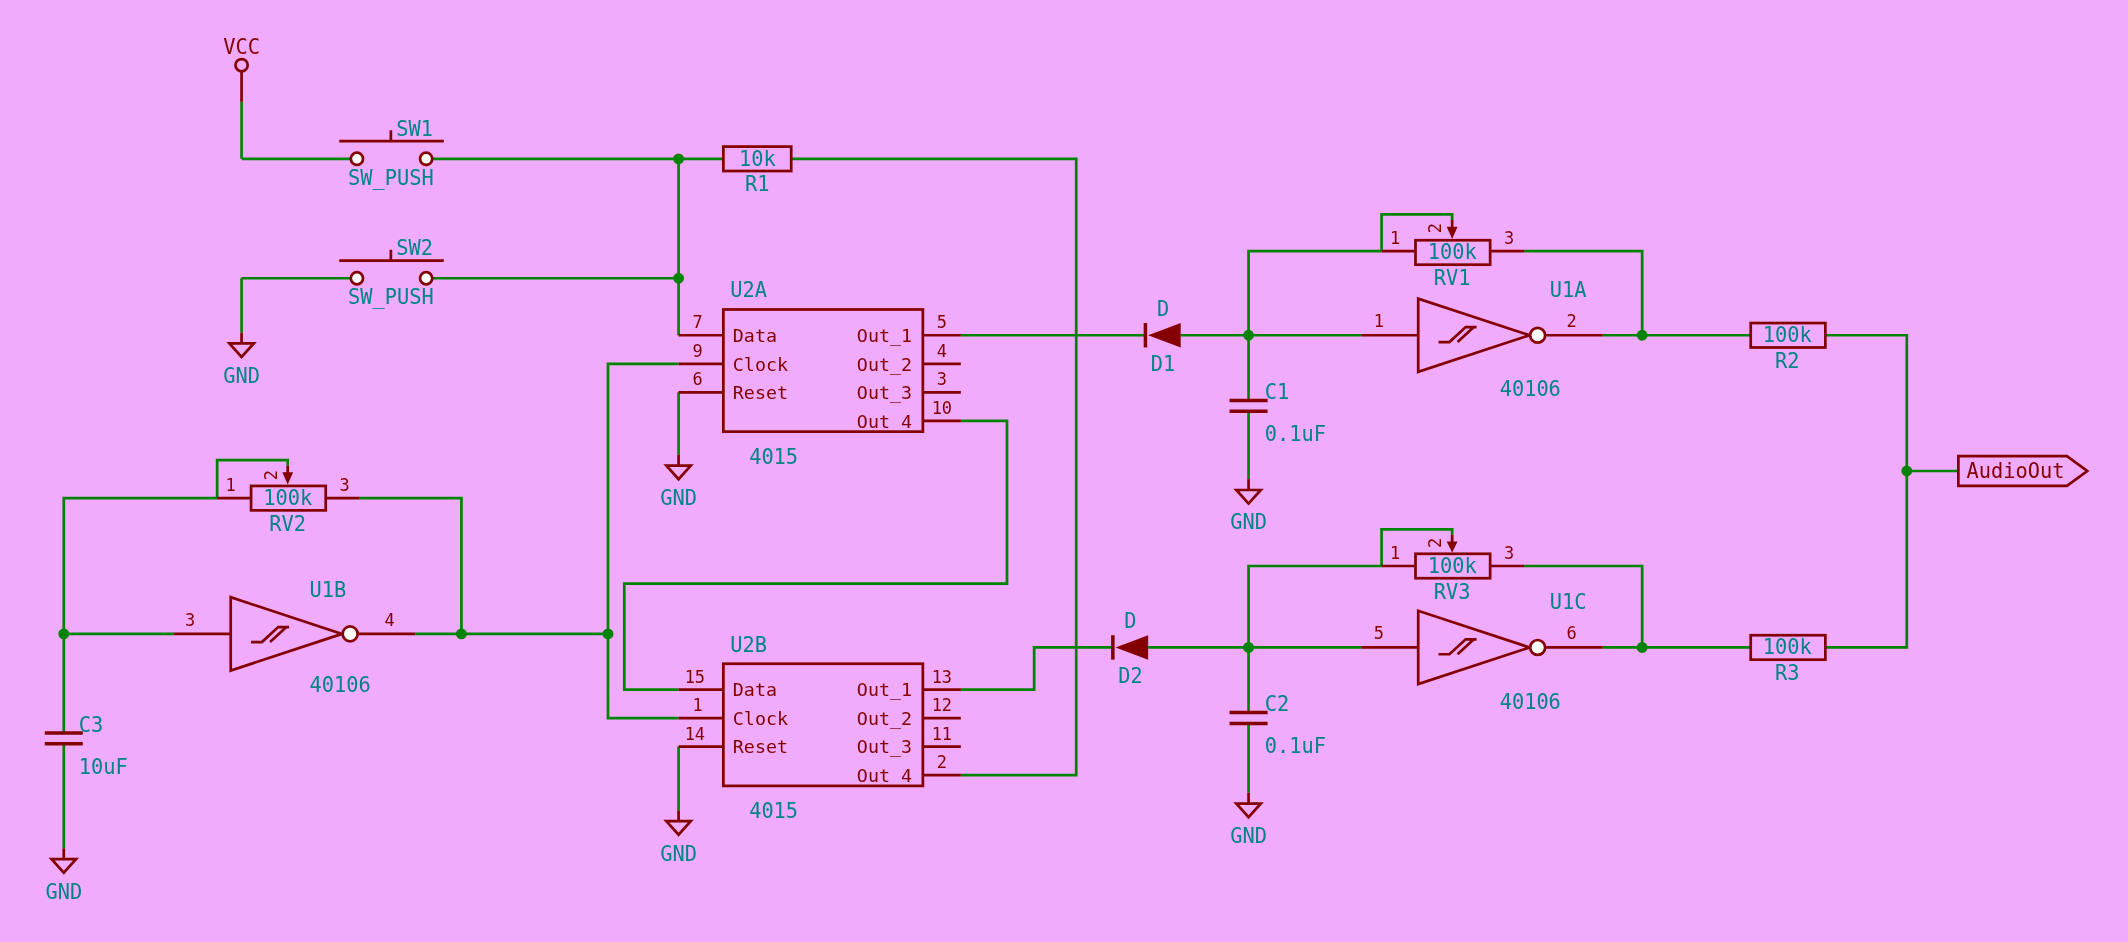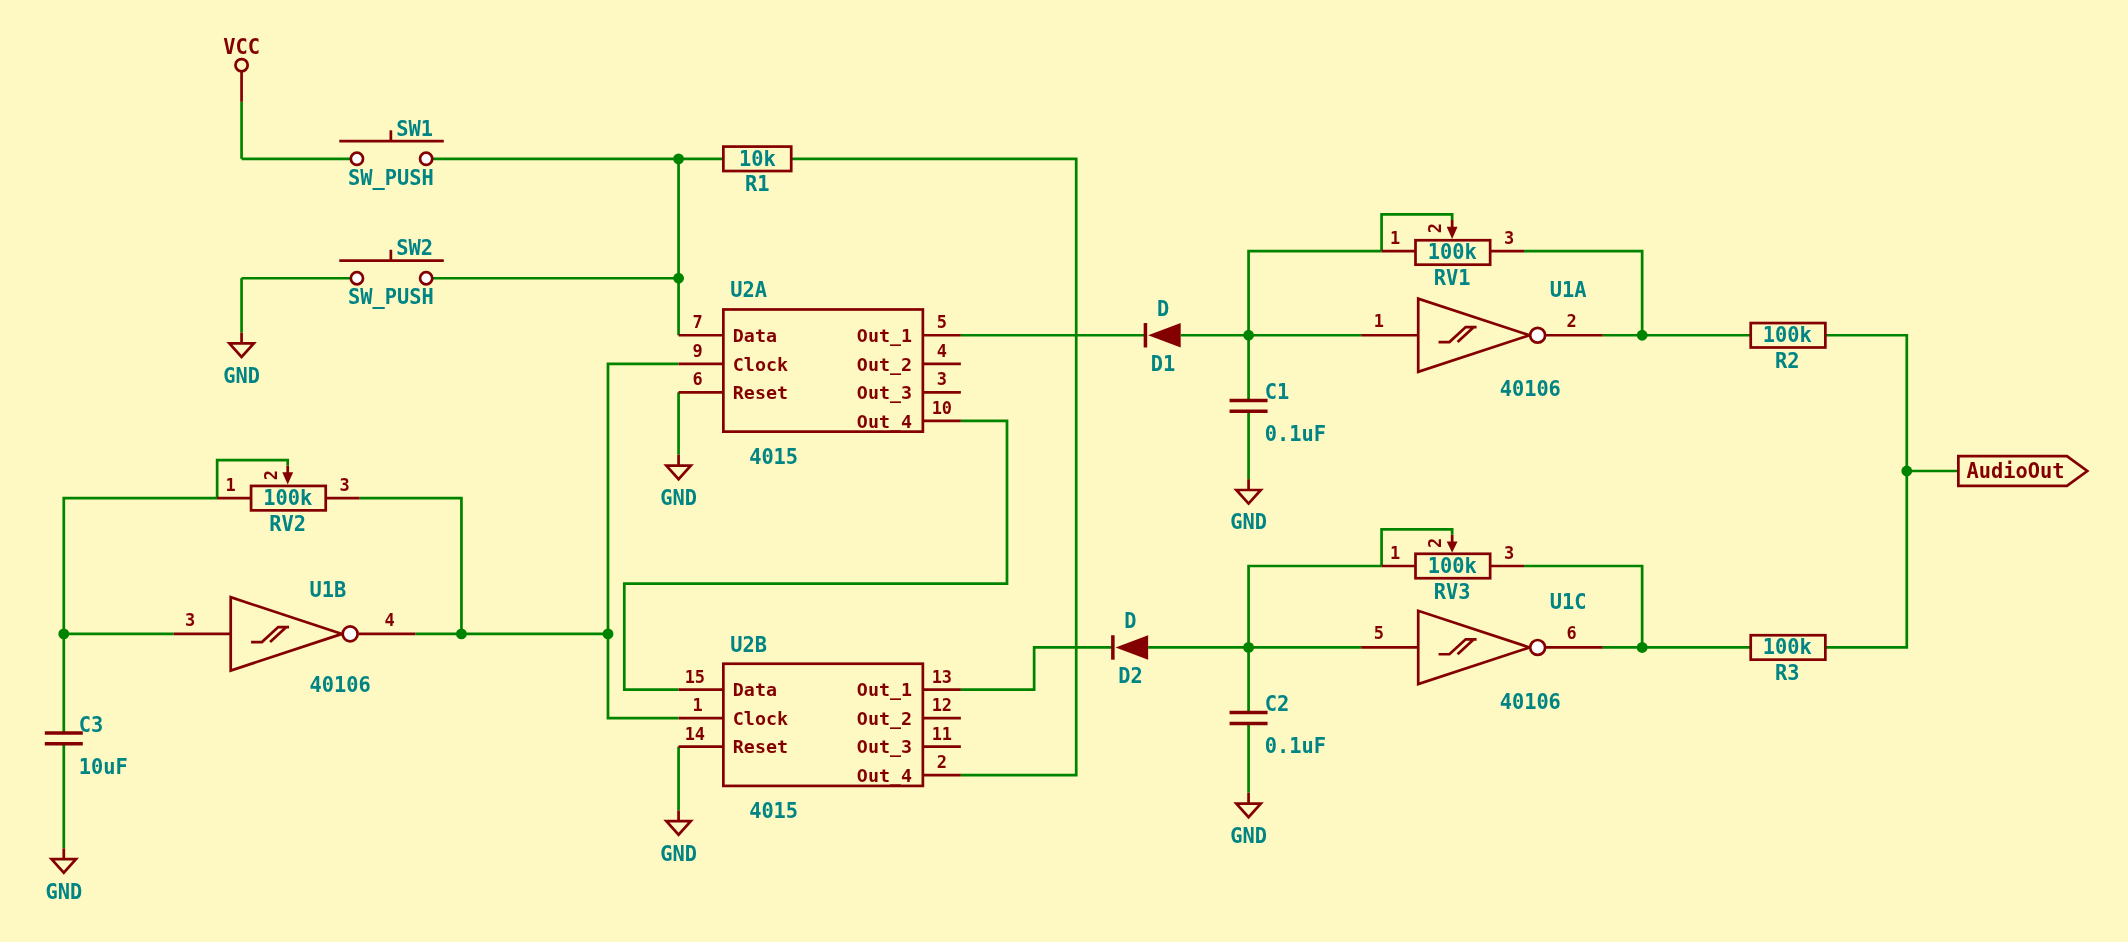--- a/index.html
+++ b/index.html
@@ -1,16 +1,16 @@
 <!DOCTYPE html>
 <html><head>
 <meta charset="utf-8">
 <style>
   html,body{margin:0;padding:0;background:#ffffff;}
-  .stage{width:2128px;height:942px;background:#fef9c3;overflow:hidden;font-weight:bold;}
+  .stage{width:2128px;height:942px;background:#f0abfc;overflow:hidden;}
   svg{display:block;}
   .wire{stroke:#008400;stroke-width:2;fill:none;}
   .dot{fill:#008400;stroke:none;}
   .sym{stroke:#840000;stroke-width:2;fill:none;}
   .symf{fill:#840000;stroke:none;}
   .symw{stroke:#840000;stroke-width:2.6;fill:none;}
   .opencirc{stroke:#840000;stroke-width:2;fill:#ffffff;}
   text{font-family:"DejaVu Sans Mono","Liberation Mono",monospace;}
   .t-field{fill:#008484;font-size:15px;}
   .t-sym{fill:#840000;font-size:15px;}

